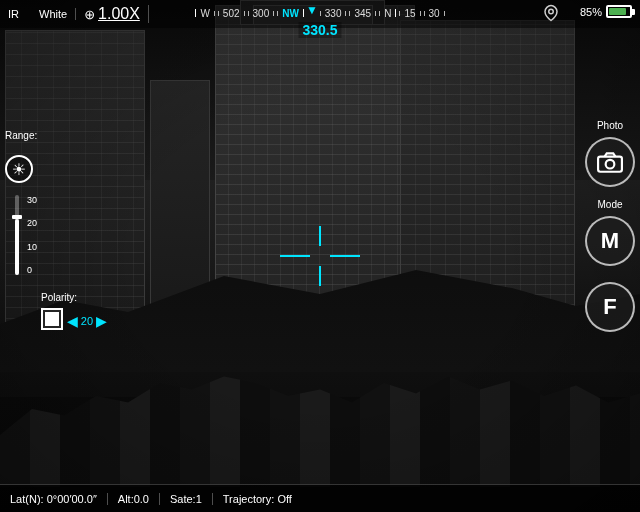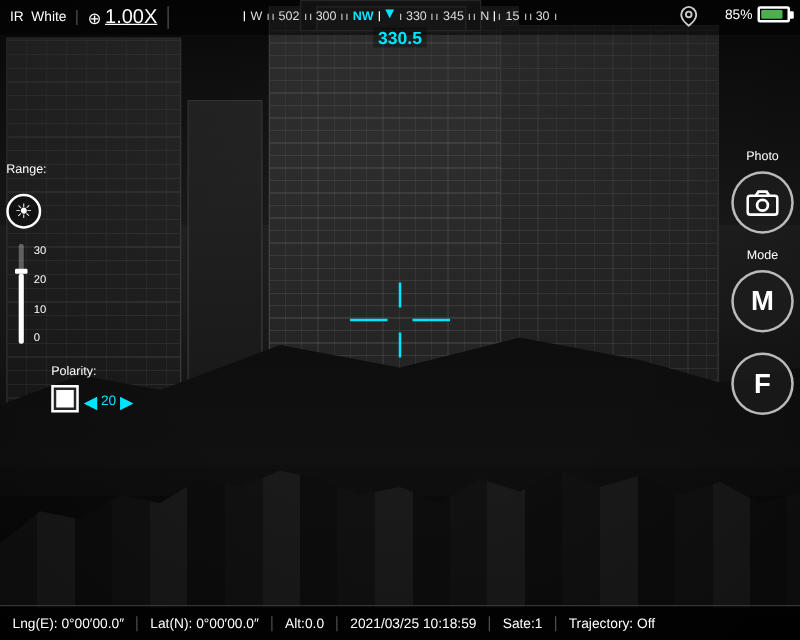--- a/index.html
+++ b/index.html
@@ -179,21 +179,21 @@
       background: rgba(0,0,0,0.5);
       color: #fff;
       font-size: 12px;
       z-index: 100;
     }
 
     .hud-ir-mode {
       display: flex;
       align-items: flex-end;
       padding: 0 8px;
-      gap: 4px;
+      gap: 18px;
       border-right: 1px solid rgba(255,255,255,0.3);
     }
 
     .hud-zoom {
       display: flex;
       align-items: center;
       padding: 0 8px;
       gap: 3px;
       border-right: 1px solid rgba(255,255,255,0.3);
     }
@@ -699,30 +699,24 @@
   </div>
 </div>
 
 <div id="crosshair">
   <div class="crosshair-h"></div>
   <div class="crosshair-v"></div>
 </div>
 
 <div id="bottom-bar">
   <div class="bottom-item">
-    <span>Lng(E): 0°00′00.0″</span>
-  </div>
-  <div class="bottom-item">
     <span>Lat(N): 0°00′00.0″</span>
   </div>
   <div class="bottom-item">
     <span>Alt:0.0</span>
   </div>
   <div class="bottom-item">
-    <span>2021/03/25 10:18:59</span>
-  </div>
-  <div class="bottom-item">
     <span>Sate:1</span>
   </div>
   <div class="bottom-item">
     <span>Trajectory: Off</span>
   </div>
 </div>
 
 </body></html>

